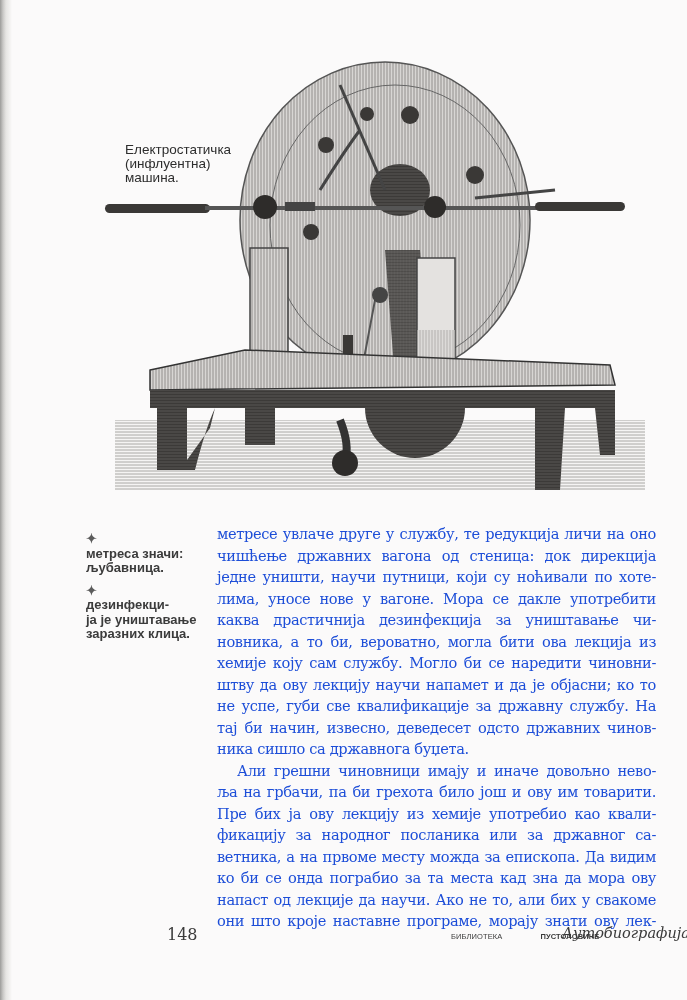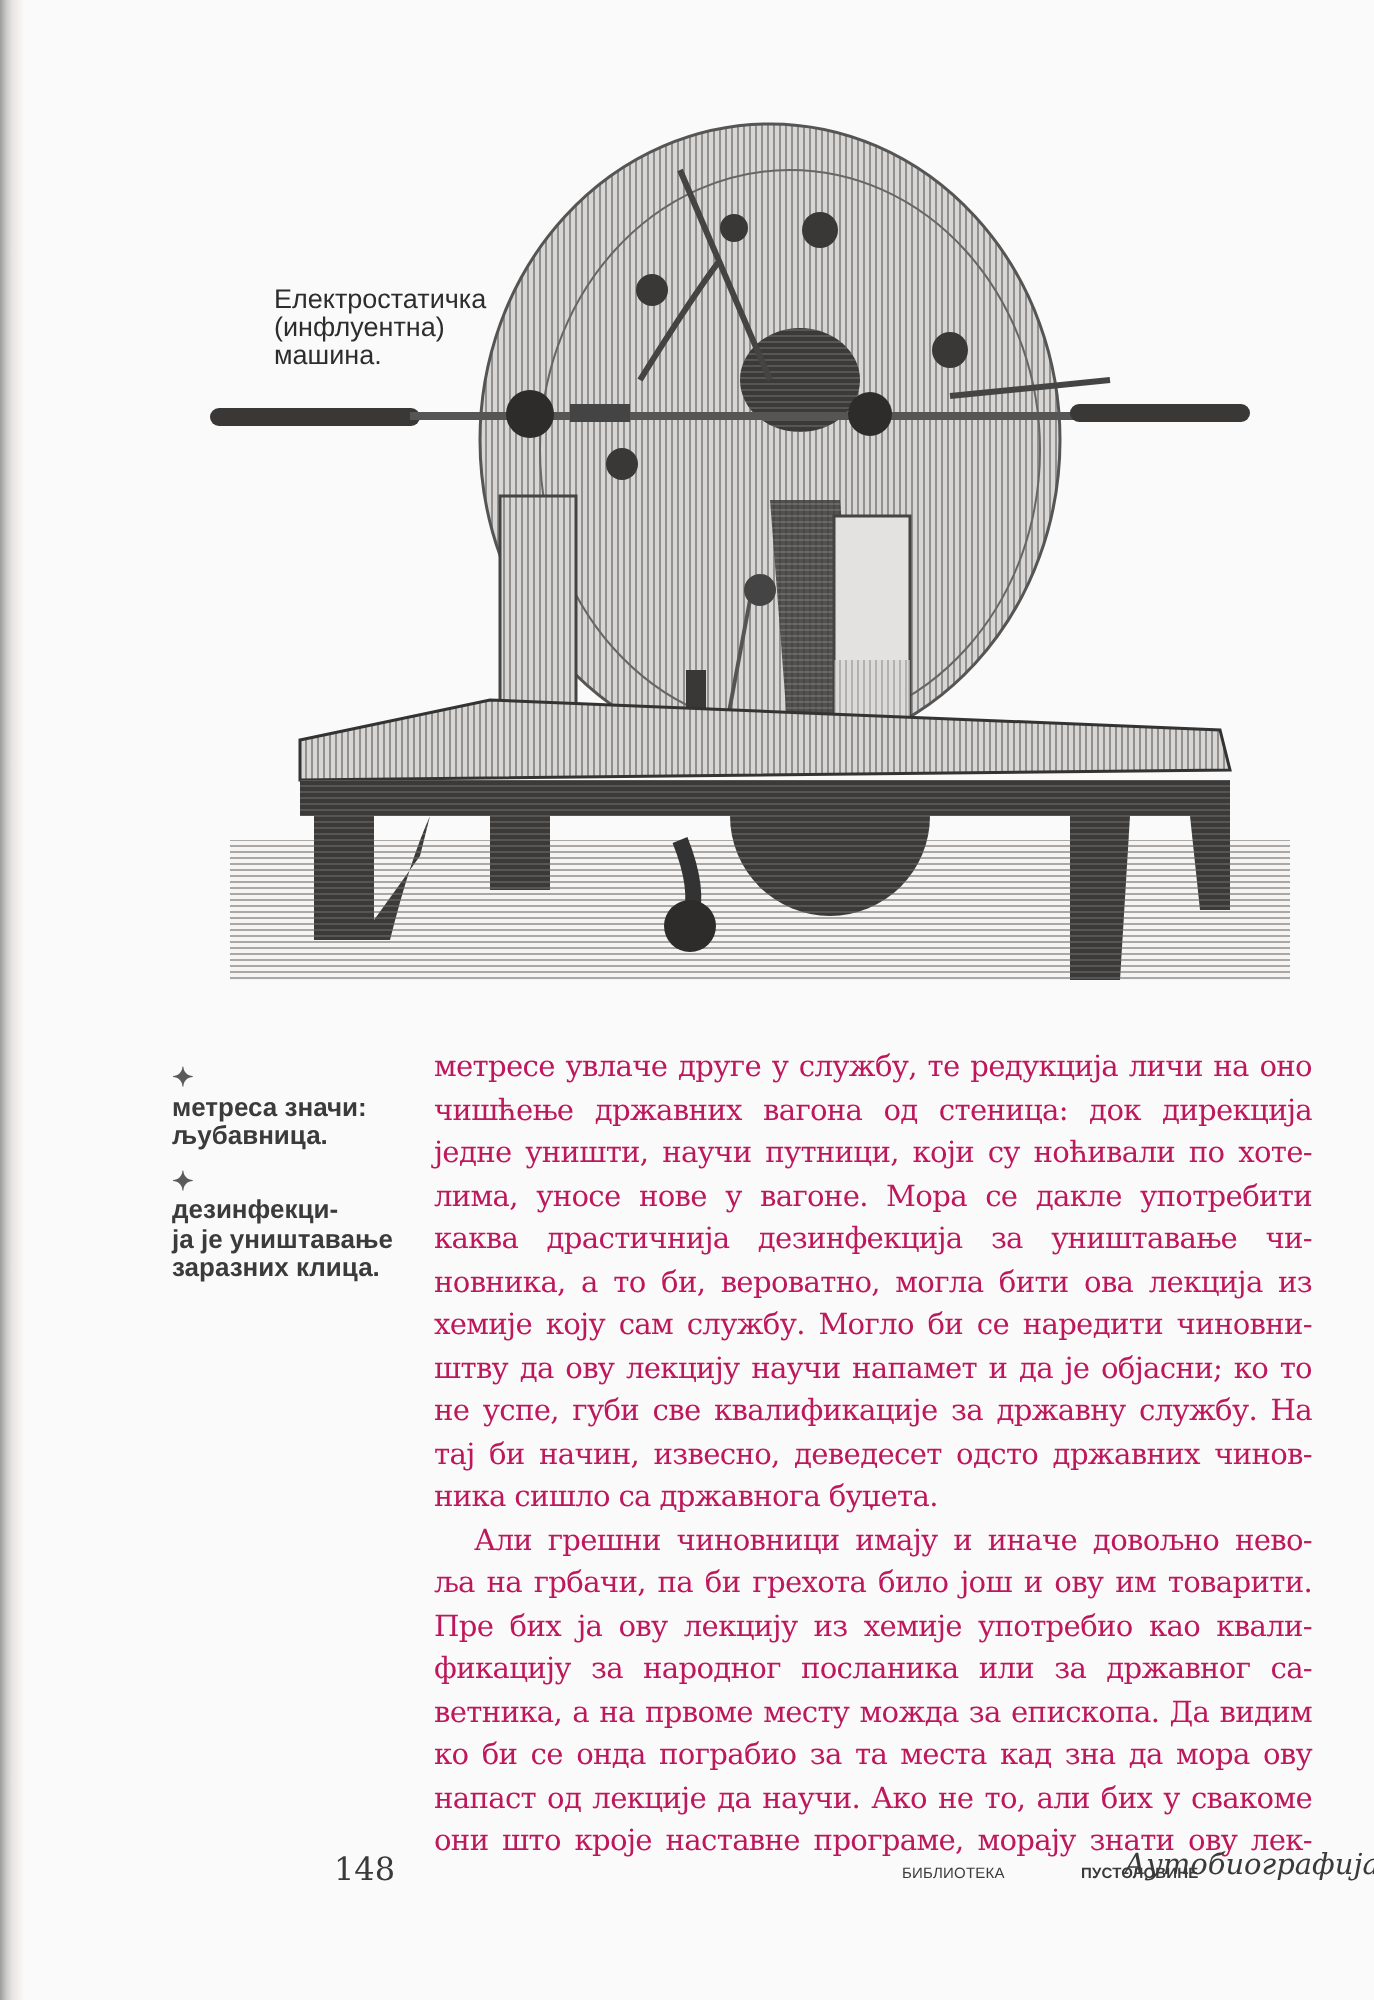--- a/index.html
+++ b/index.html
@@ -16,35 +16,34 @@
   }
   .figure {
     position: absolute; left: 95px; top: 50px; width: 555px; height: 460px;
   }
   .figure svg { width: 100%; height: 100%; display: block; }
   .caption {
     position: absolute; left: 125px; top: 143px;
     font-family: "Liberation Sans", sans-serif;
     font-size: 13.5px; line-height: 14px; color: #2d2d2d;
     width: 130px;
-    margin-left: 12px;
   }
   .caption span { display: block; }
   .sidenotes {
     position: absolute; left: 86px; top: 532px; width: 130px;
     font-family: "Liberation Sans", sans-serif; font-weight: bold;
     font-size: 13px; line-height: 14.5px; color: #3b3b3b;
   }
   .sidenote { margin-bottom: 8px; }
   .sidenote span { display: block; }
   .bullet { color: #5b5b5b; margin-right: 4px; }
   .body-text {
     position: absolute; left: 217px; top: 523px; width: 439px;
     font-family: "DejaVu Serif", serif;
-    font-size: 14.6px; line-height: 21.5px; color: #be185d;
+    font-size: 14.6px; line-height: 21.5px; color: #1d4ed8;
     letter-spacing: -0.35px;
   }
   .line { display: block; white-space: nowrap; text-align: justify; text-align-last: justify; }
   .line.last { text-align-last: left; }
   .line.indent { padding-left: 20px; }
   .page-number {
     position: absolute; left: 167px; top: 925px;
     font-family: "DejaVu Serif", serif; font-size: 16px; color: #3a3a3a;
   }
   .footer-series {

